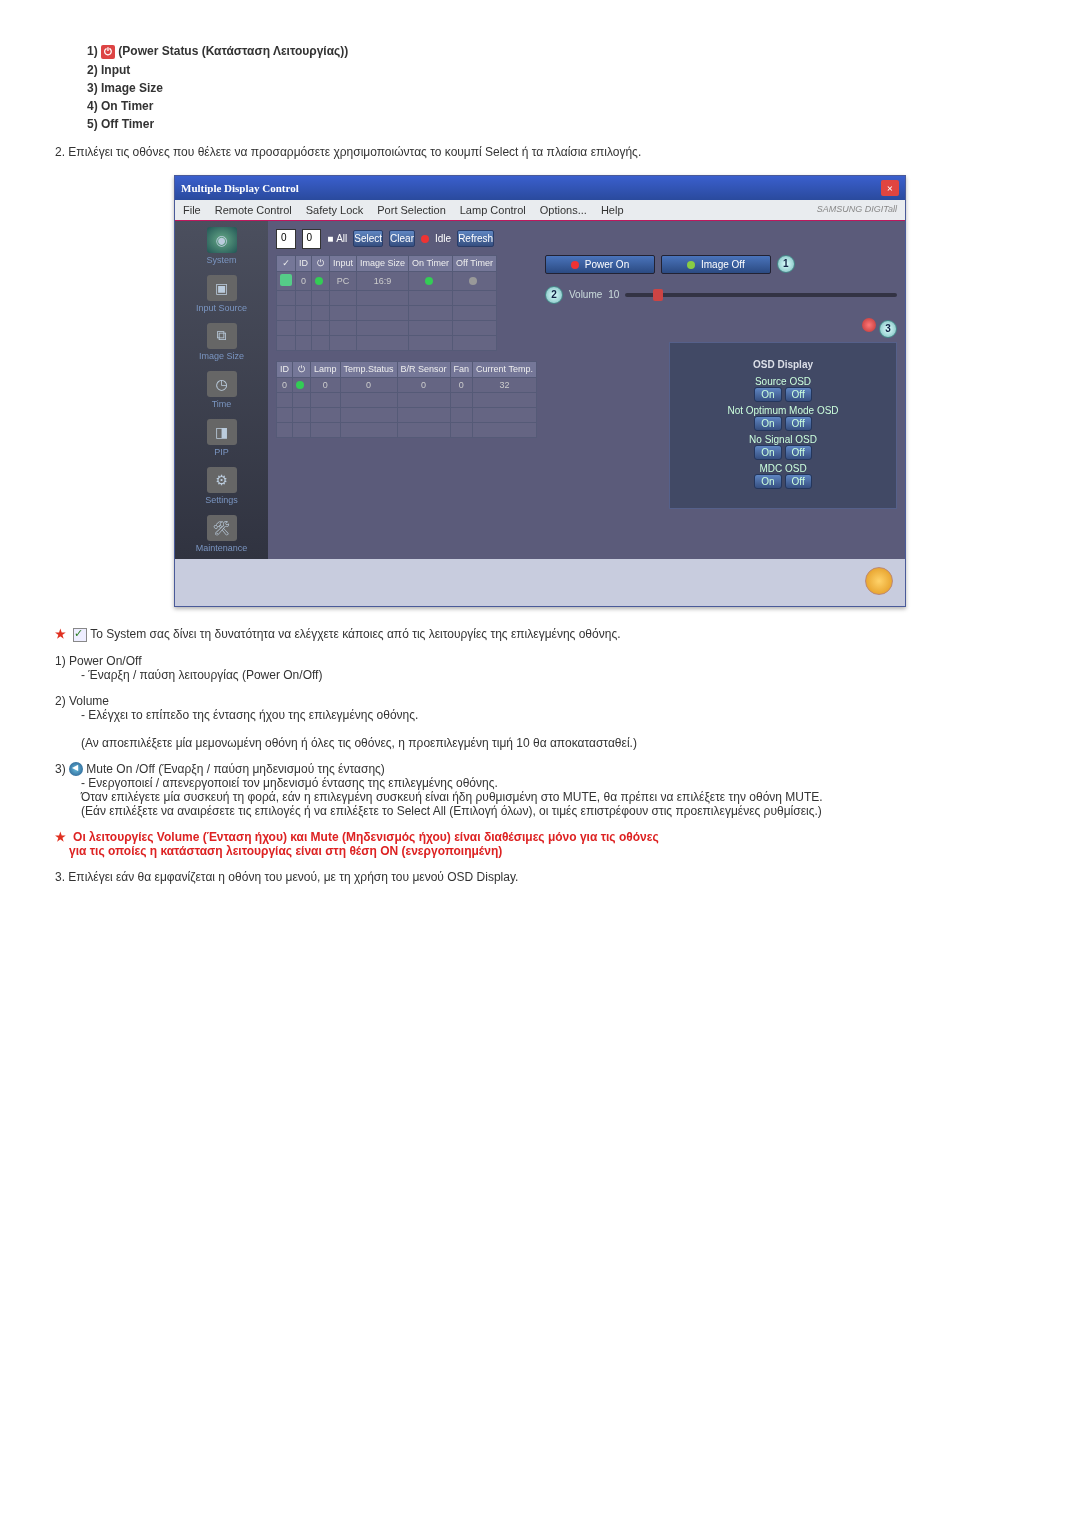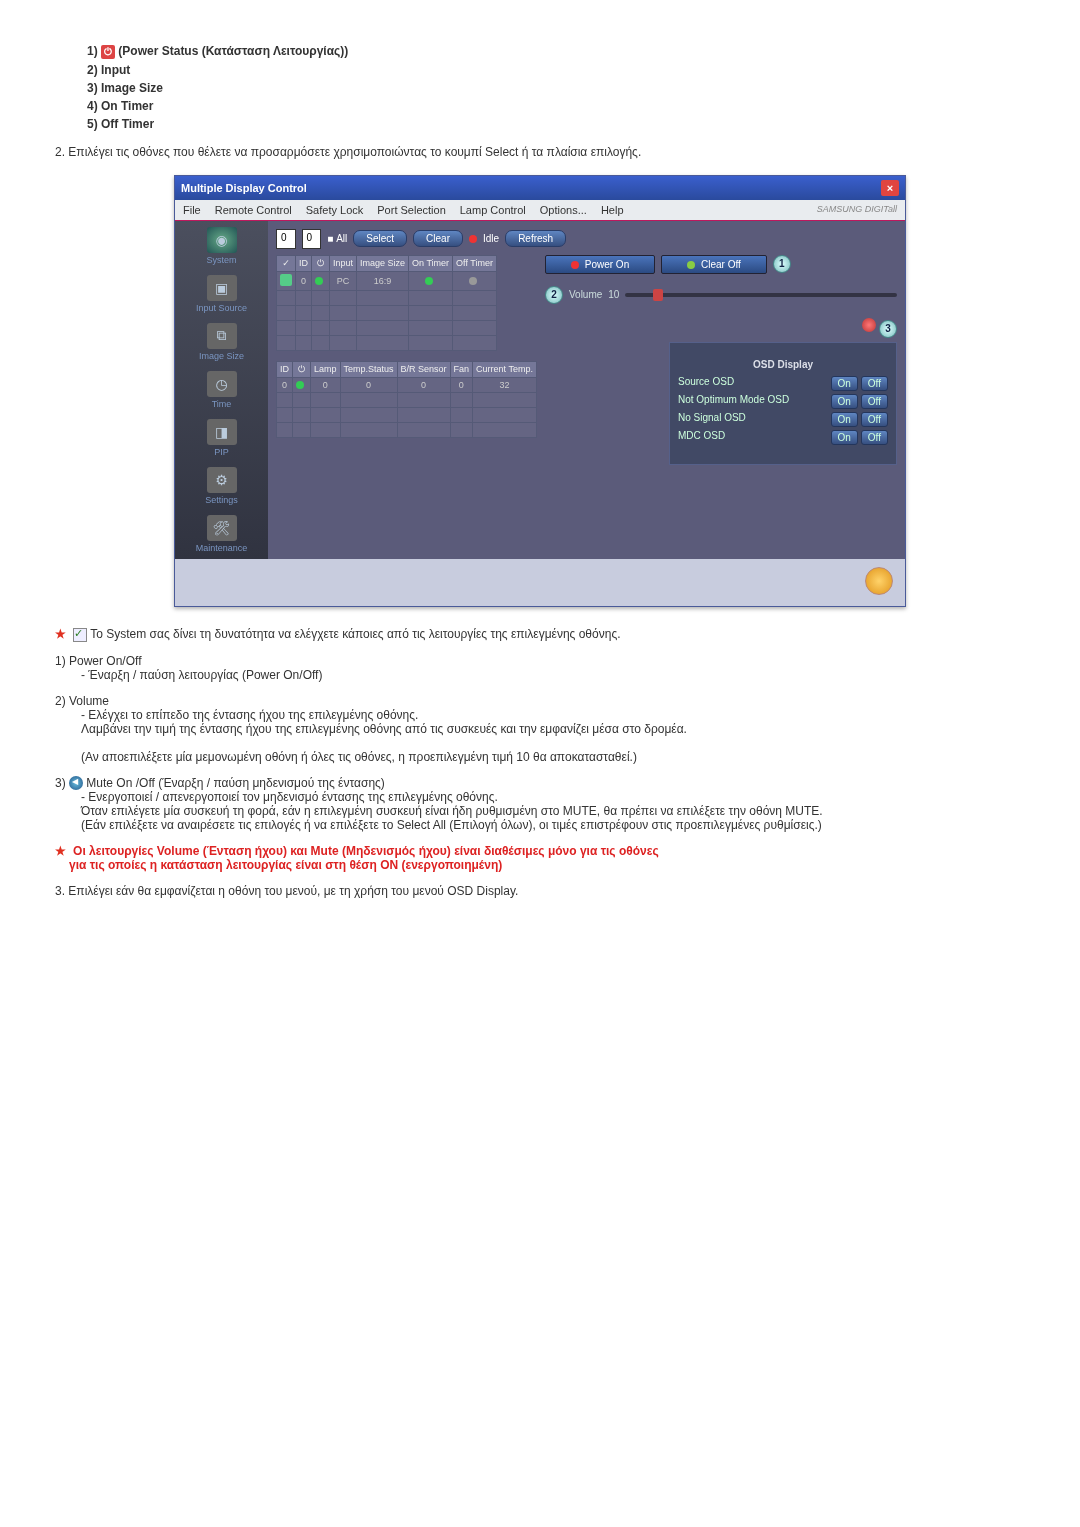--- a/index.html
+++ b/index.html
@@ -35,20 +35,21 @@
   }
   .titlebar {
     background: linear-gradient(#3a5fcd,#2a4a9d);
     color: #fff;
     padding: 4px 6px;
     display: flex;
     justify-content: space-between;
     align-items: center;
     font-size: 11px;
     font-weight: bold;
+    font-family: Liberation Serif, serif;
   }
   .titlebar .close-btn {
     background: #e04540;
     color: #fff;
     width: 18px; height: 16px;
     text-align: center;
     line-height: 16px;
     border-radius: 2px;
     font-size: 11px;
   }
@@ -101,22 +102,22 @@
     border: 1px solid #333;
     font-size: 10px;
     padding: 1px 8px 1px 4px; height: 16px; line-height: 14px;
   }
   .chkline { display: flex; align-items: center; gap: 3px; color: #fff; font-size: 10px; }
   .btn-g {
     background: linear-gradient(#5f86c2,#364f80);
     border: 1px solid #2a3d68;
     color: #fff;
     font-size: 10px;
-    padding: 2px 12px;
-    border-radius: 7px;
+    padding: 2px 0;
+    border-radius: 2px;
   }
   .radio-dot {
     width: 8px; height: 8px; border-radius: 50%;
     display: inline-block; margin-right: 3px; vertical-align: middle;
   }
   .radio-dot.r { background: #e33; }
   .radio-dot.g { background: #3c5; }
   .display-grid {
     display: flex; gap: 8px;
   }
@@ -167,21 +168,21 @@
     float: right;
     margin-top: 4px;
   }
   .osd-title {
     color: #dcdfe8;
     font-size: 10px;
     text-align: center;
     margin-bottom: 6px;
     font-weight: bold;
   }
-  .osd-row { display: flex; justify-content: space-between; align-items: flex-start; margin: 3px 0; }
+  .osd-row { display: flex; justify-content: space-between; align-items: center; margin: 3px 0; flex-direction: column; }
   .osd-row span { color: #cfd; font-size: 10px; }
   .onoff { display: flex; gap: 3px; }
   .sm-btn {
     background: linear-gradient(#5f86c2,#364f80);
     border: 1px solid #24365c;
     color: #fff; font-size: 9px;
     padding: 1px 6px; border-radius: 3px;
   }
   .footer-bar {
     background: #c8ccde; padding: 8px 12px; text-align: right;
@@ -406,21 +407,21 @@
         </div>
 
         <div class="right-col">
           <div style="display:flex;gap:6px;align-items:center;">
             <span class="pwr-btn pwr-on">
               <span class="radio-dot r"></span>
               <span>Power On</span>
             </span>
             <span class="pwr-btn pwr-off">
               <span class="radio-dot" style="background:#8c4"></span>
-              <span>Clear Off</span>
+              <span>Image Off</span>
             </span>
             <span class="bubble-num">1</span>
           </div>
 
           <div class="vol-row">
             <span class="bubble-num">2</span>
             <span>Volume</span>
             <span>10</span>
             <span class="vol-slider">
                 <span class="vol-thumb"></span>
@@ -479,21 +480,20 @@
 </div>
 
 <div class="section">
   <div>1)  Power On/Off</div>
   <div class="subitem">- Έναρξη / παύση λειτουργίας (Power On/Off)</div>
 </div>
 
 <div class="section">
   <div>2)  Volume</div>
   <div class="subitem">- Ελέγχει το επίπεδο της έντασης ήχου της επιλεγμένης οθόνης.</div>
-  <div class="subitem">Λαμβάνει την τιμή της έντασης ήχου της επιλεγμένης οθόνης από τις συσκευές και την εμφανίζει μέσα στο δρομέα.</div>
   <br>
   <div class="subitem">(Αν αποεπιλέξετε μία μεμονωμένη οθόνη ή όλες τις οθόνες, η προεπιλεγμένη τιμή 10 θα αποκατασταθεί.)</div>
 </div>
 
 <div class="section">
   <div>
     <span>3) </span>
     <span class="mute-icon-inline"></span>
     <span> Mute On /Off (Έναρξη / παύση μηδενισμού της έντασης)</span>
   </div>

